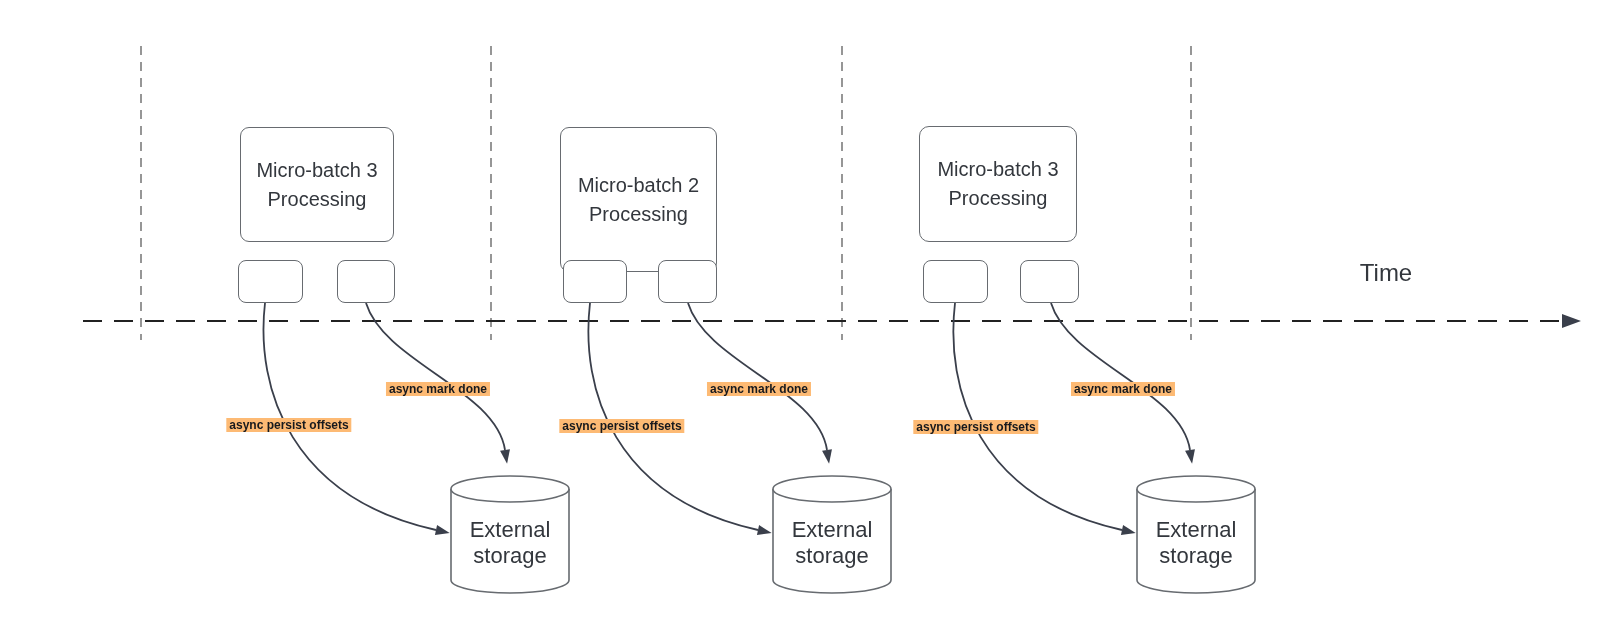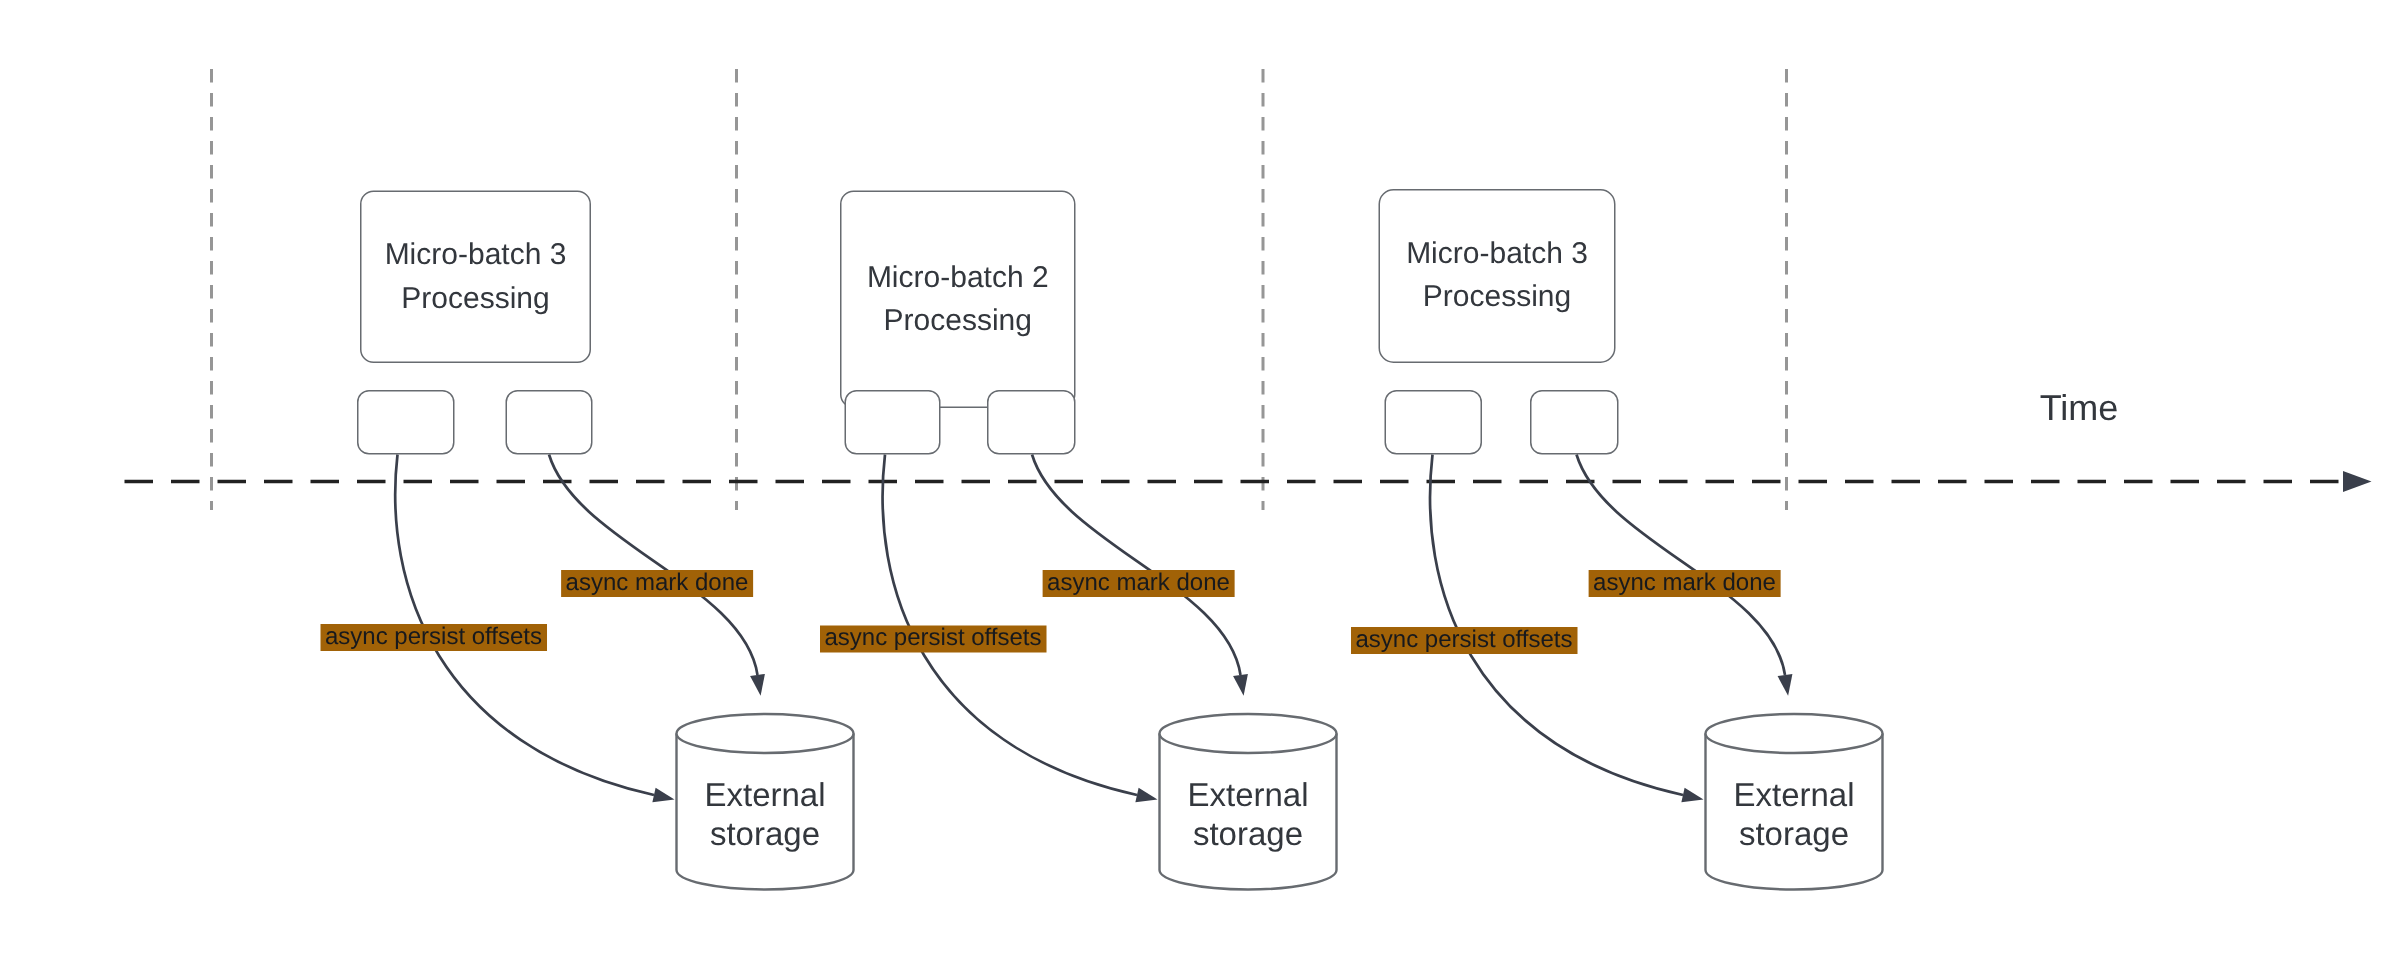--- a/index.html
+++ b/index.html
@@ -40,24 +40,24 @@
   .small-box {
     position: absolute;
     box-sizing: border-box;
     border: 1.6px solid var(--shape_border);
     border-radius: 8px;
     background: #fff;
   }
   .flow-label {
     position: absolute;
     transform: translate(-50%, -50%);
-    font-size: 16px;
-    font-weight: 400;
+    font-size: 12px;
+    font-weight: 700;
     color: var(--label_text);
-    background: #a16207;
+    background: #fdba74;
     padding: 0 3px;
     white-space: nowrap;
   }
   .storage-label {
     position: absolute;
     transform: translateX(-50%);
     width: 100px;
     text-align: center;
     font-size: 22px;
     line-height: 26px;

